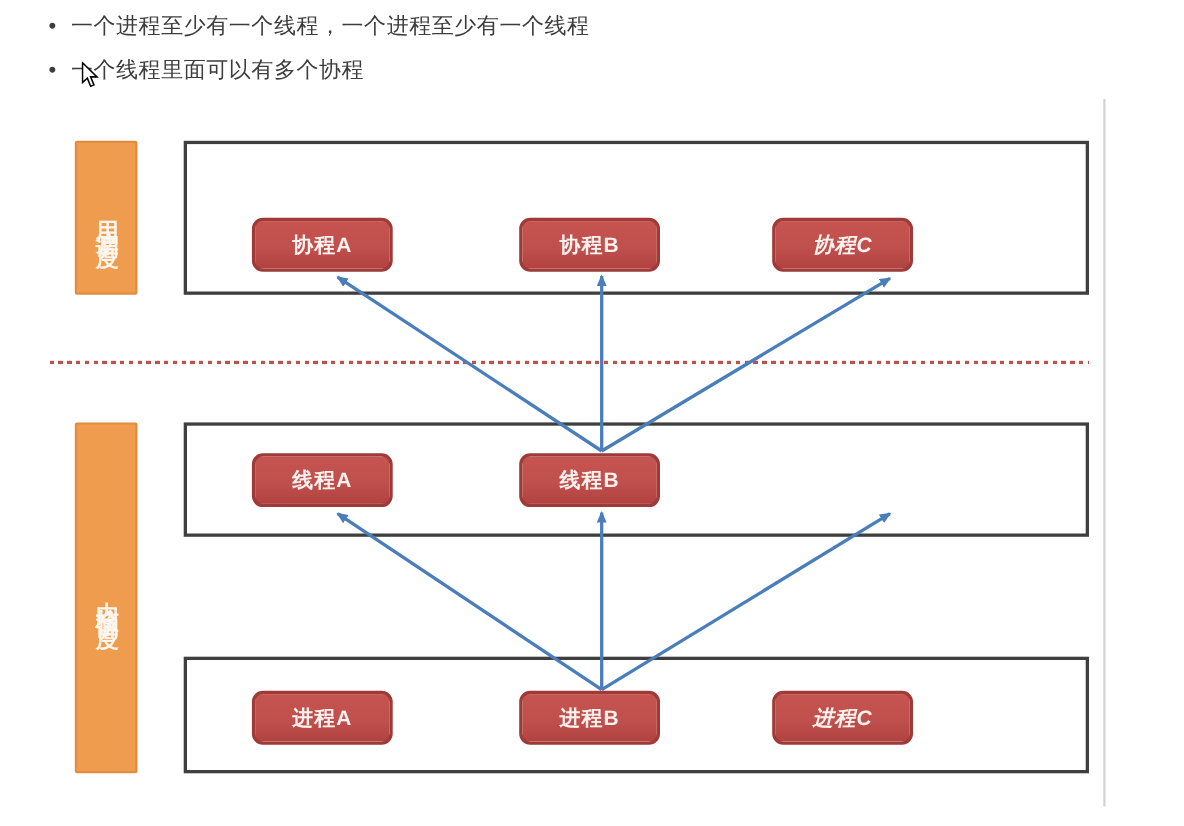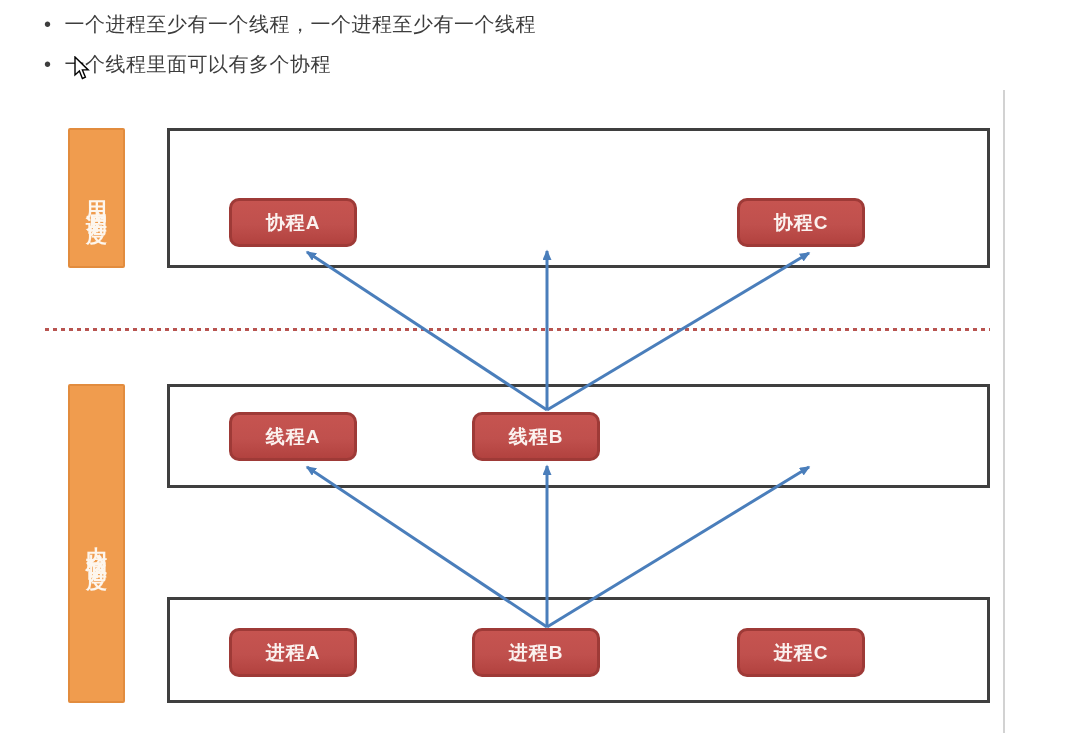--- a/index.html
+++ b/index.html
@@ -61,21 +61,21 @@
     background:linear-gradient(180deg,#c65450 0%,var(--node-fill) 55%,#b2423f 100%);
     border:3px solid var(--node-border);
     border-radius:10px;
     box-sizing:border-box;
     display:flex;align-items:center;justify-content:center;
     color:#fbf2ef;font-size:19px;font-weight:bold;
     letter-spacing:1px;
     z-index:10;
   }
   
-  .col-a{left:229px;} .col-b{left:472px;} .col-c{left:737px;}
+  .col-a{left:229px;} .col-b{left:472px;} .col-c{left:702px;font-style:italic;}
   .row-coroutine{top:198px;}
   .row-thread{top:412px;}
   .row-process{top:628px;}
 
   .dashed-line{
     position:absolute;left:45px;top:328px;width:945px;height:3px;
     background:repeating-linear-gradient(90deg,
       var(--dashed-line) 0px,var(--dashed-line) 4px,
       transparent 4px,transparent 8px);
   }
@@ -136,20 +136,23 @@
       <line class="arrow-line" x1="547" y1="410" x2="547" y2="251" marker-end="url(#ah)"></line>
       <line class="arrow-line" x1="547" y1="410" x2="809" y2="253" marker-end="url(#ah)"></line>
       <line class="arrow-line" x1="547" y1="627" x2="307" y2="467" marker-end="url(#ah)"></line>
       <line class="arrow-line" x1="547" y1="627" x2="547" y2="466" marker-end="url(#ah)"></line>
       <line class="arrow-line" x1="547" y1="627" x2="809" y2="467" marker-end="url(#ah)"></line>
     </svg>
 
     <div class="node row-coroutine col-a">
       <span>协程A</span>
     </div>
+    <div class="node row-coroutine col-b">
+      <span>协程B</span>
+    </div>
     <div class="node row-coroutine col-c">
       <span>协程C</span>
     </div>
 
     <div class="node row-thread col-a">
       <span>线程A</span>
     </div>
     <div class="node row-thread col-b">
       <span>线程B</span>
     </div>

